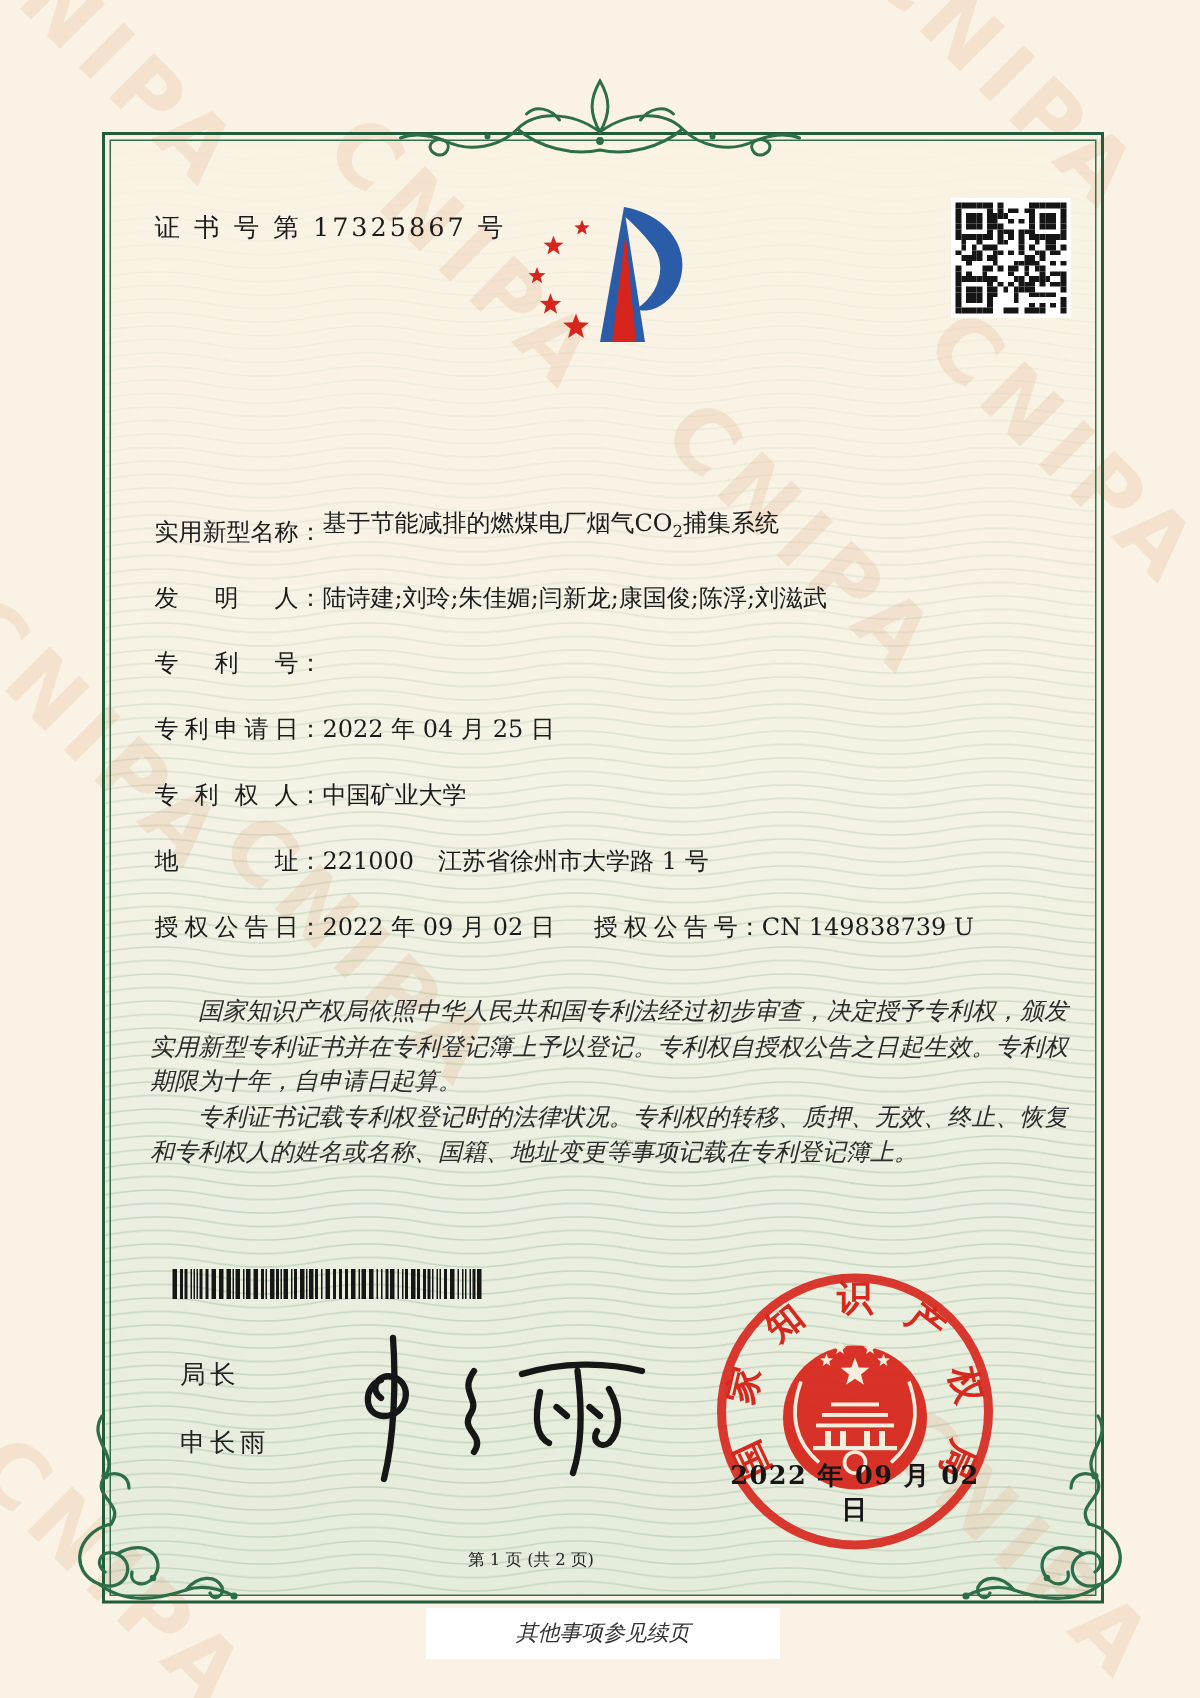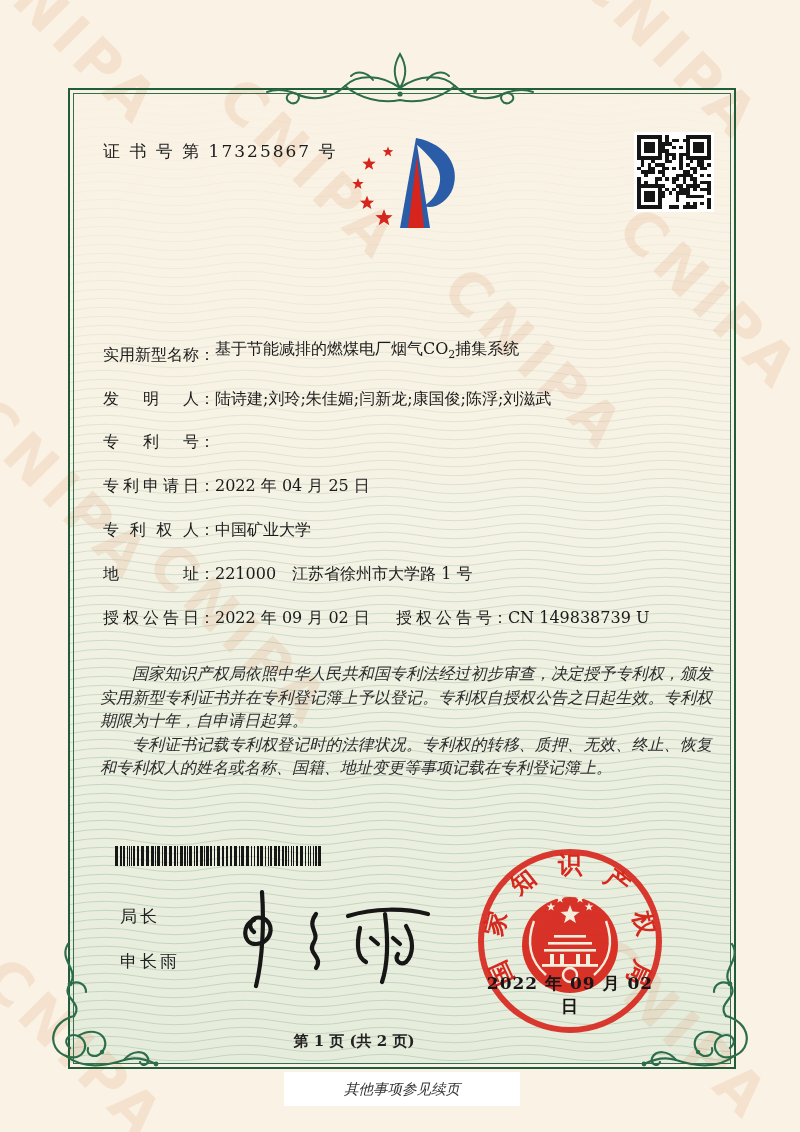--- a/index.html
+++ b/index.html
@@ -44,21 +44,21 @@
   #barcode{left:115px;top:846px;width:205px;height:20px;}
   #barcode span{position:absolute;top:0;height:100%;background:#161616;}
 
   #signatory{left:120px;top:905px;font-family:"DejaVu Sans","Liberation Sans",sans-serif;font-size:17px;letter-spacing:3px;color:#222;font-weight:500;}
   #signatory .name{margin-top:22px;}
   #signature{left:228px;top:886px;width:212px;height:106px;}
 
   #seal{left:472px;top:843px;width:196px;height:196px;}
   #seal-date{left:478px;top:972px;width:184px;text-align:center;font-size:17px;font-weight:600;letter-spacing:1px;color:#161616;}
 
-  #page-info{left:0;top:1032px;width:708px;text-align:center;font-size:15px;color:#222;font-weight:bold;}
+  #page-info{left:0;top:1032px;width:708px;text-align:center;font-size:11px;color:#222;}
   #footer-note{left:284px;top:1072px;width:236px;height:34px;background:#ffffff;text-align:center;line-height:34px;font-size:14.5px;font-style:italic;color:#333;}
 </style>
 </head>
 <body>
 
 <div id="page">
 
   <div id="guilloche" class="layer">
     <svg xmlns="http://www.w3.org/2000/svg" preserveAspectRatio="none">
       <defs>

